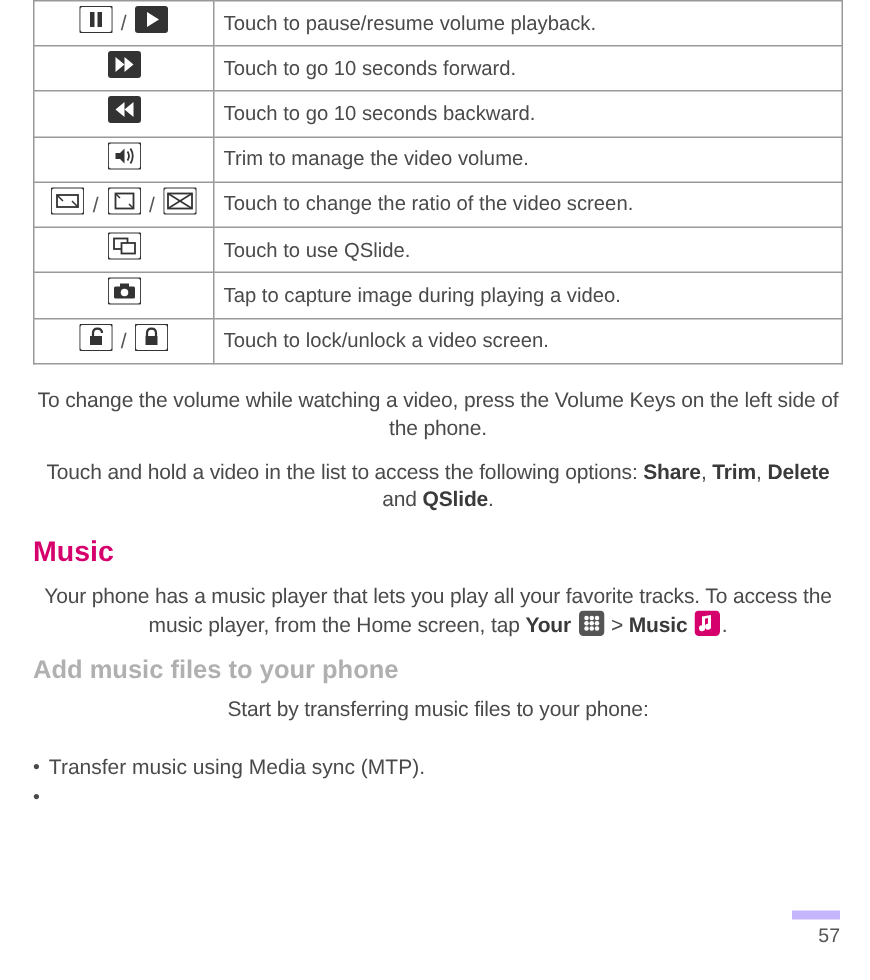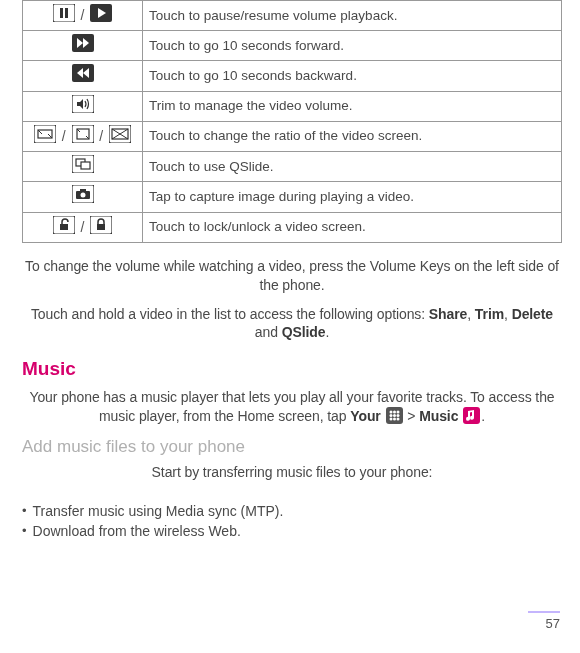--- a/index.html
+++ b/index.html
@@ -54,40 +54,40 @@
   }
   .bold { font-weight: 600; color: #3a3a3a; }
   .heading-music {
     color: #d6006c;
     font-weight: 700;
     font-size: 19px;
     margin: 14px 0 6px 0;
   }
   .heading-sub {
     color: #b0b0b0;
-    font-weight: 400;
+    font-weight: 700;
     font-size: 17px;
     margin: 8px 0 4px 0;
   }
   .bullet-list .li {
     display: flex;
     gap: 6px;
     margin-bottom: 2px;
   }
   .bullet-list .dot {
     font-size: 13px;
     line-height: 1.4;
   }
   .page-num {
     position: absolute;
     bottom: 20px;
     right: 20px;
     font-size: 13px;
     color: #555;
-    border-top: 2px solid #c4b5fd;
+    border-top: 6px solid #c4b5fd;
     padding-top: 2px;
     width: 32px;
     text-align: right;
   }
   
   .app-icon {
     display: inline-block;
     width: 17px;
     height: 17px;
     vertical-align: -3px;
@@ -270,17 +270,16 @@
 
 <p class="para" style="margin-bottom:20px">Start by transferring music files to your phone:</p>
 
 <div class="bullet-list">
   <div class="li">
     <span class="dot">•</span>
     <span>Transfer music using Media sync (MTP).</span>
   </div>
   <div class="li">
     <span class="dot">•</span>
-    <span>Download from the wireless Web.</span>
   </div>
 </div>
 
 <div class="page-num">57</div>
 
 </body></html>

